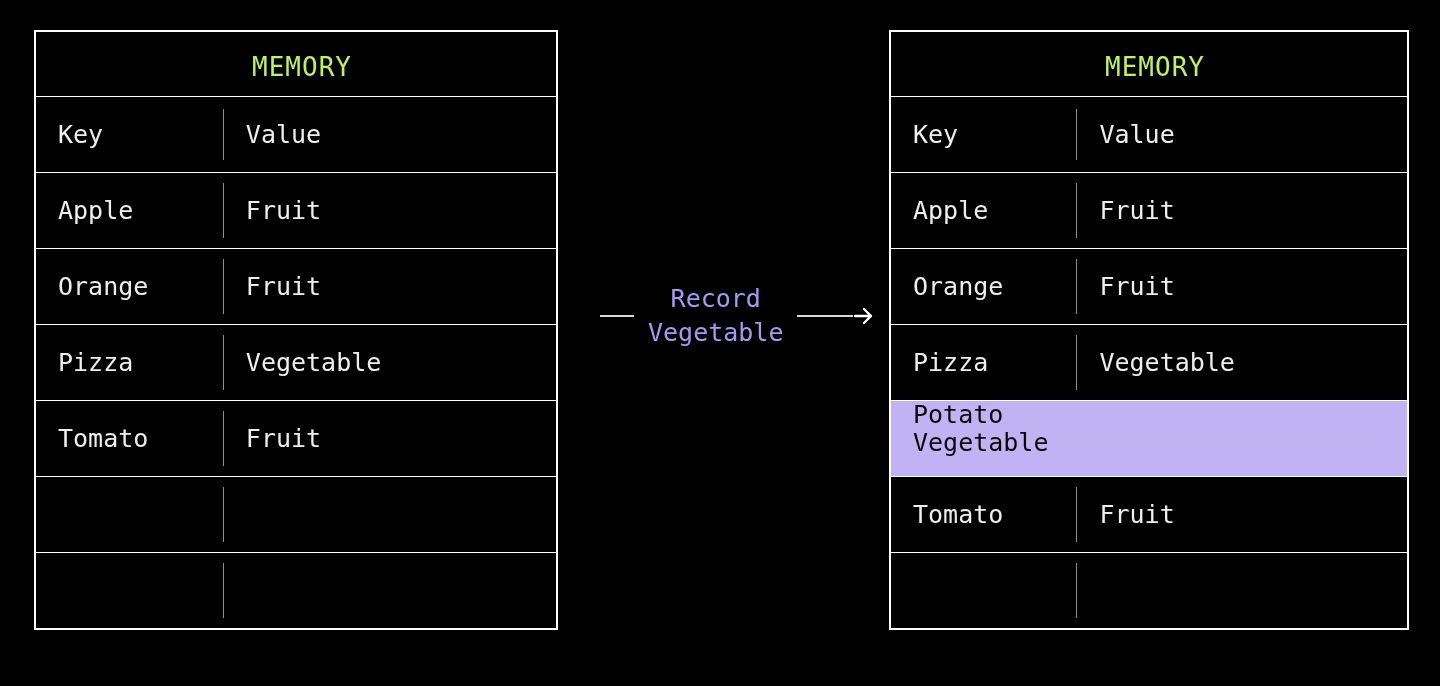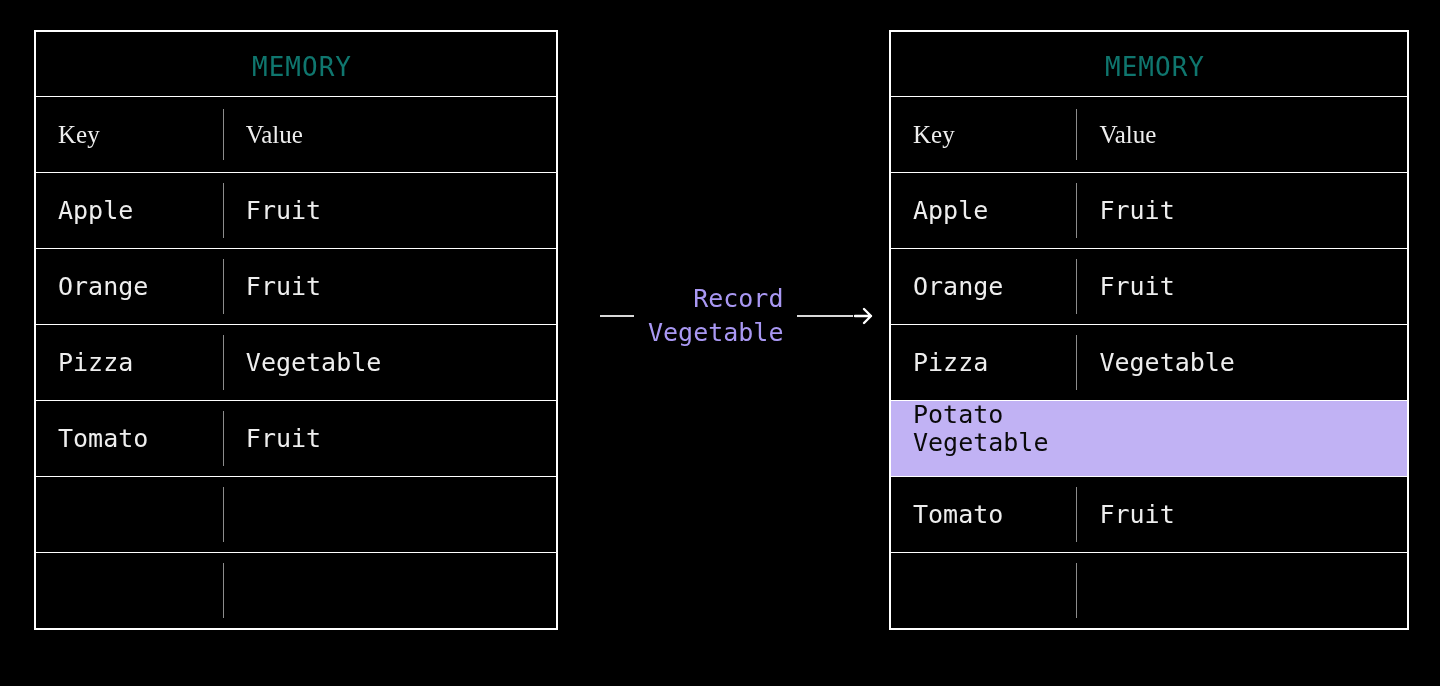--- a/index.html
+++ b/index.html
@@ -19,31 +19,30 @@
     border: 2px solid #fff;
     background: #000;
     display: flex;
     flex-direction: column;
   }
   .tbl-title {
     text-align: center;
     font-size: 26px;
     letter-spacing: 1px;
     padding: 20px 0 14px 12px;
-    color: #0f766e;
+    color: #bef264;
   }
   .row {
     display: flex;
     height: 76px;
     border-top: 1px solid #fff;
   }
   .row:first-of-type { border-top: none; }
   .header-row {
     height: 76px;
-    font-family: Liberation Serif, serif;
   }
   .cell {
     display: flex;
     align-items: center;
     padding: 0 22px;
     font-size: 25px;
     line-height: 1.1;
     color: #eee;
     min-width: 0;
     overflow: hidden;
@@ -70,21 +69,21 @@
     display: flex;
     align-items: center;
     color: #a998f3;
     font-size: 25px;
   }
   .arrow-seg {
     height: 2px;
     background: #d9d9d9;
   }
   .arrow-label {
-    text-align: right;
+    text-align: center;
     line-height: 1.35;
     padding: 0 14px;
     white-space: nowrap;
   }
   .arrow-head svg { display:block; }
 
   
   .header-row .vsep { margin: 12px 0; }
 </style>
 </head>

